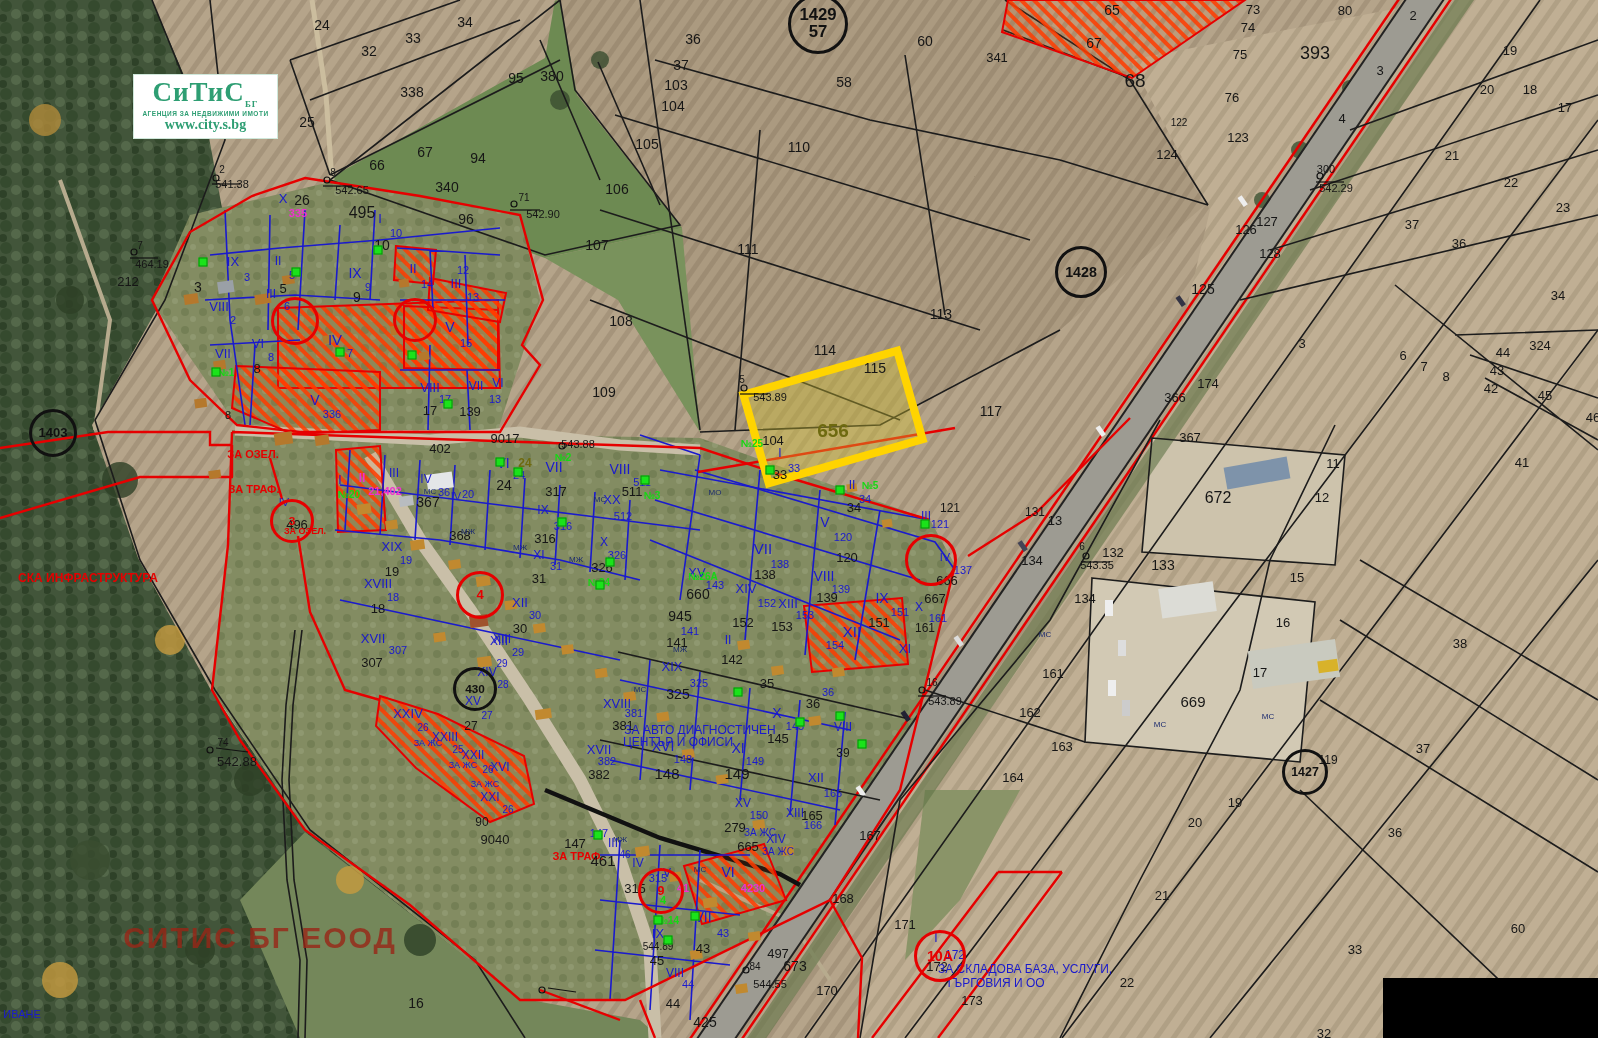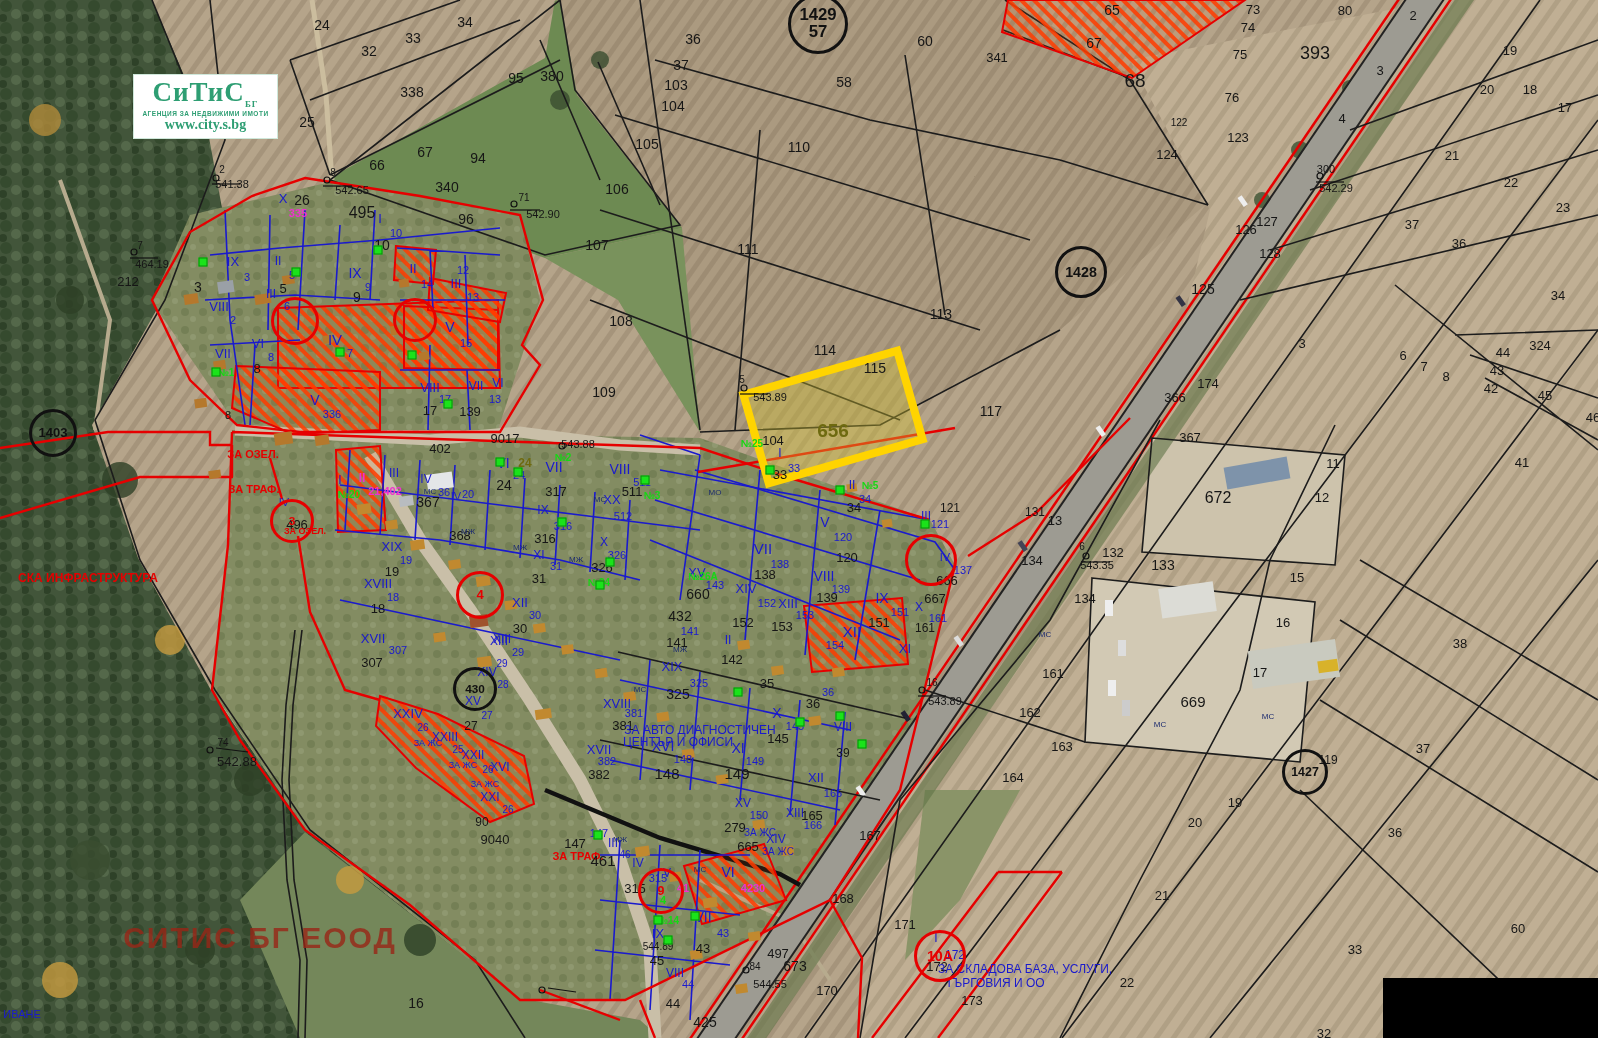--- a/index.html
+++ b/index.html
@@ -563,21 +563,21 @@
       <span class="lab c-k" style="left: 372px; top: 662px; font-size: 13px;">307</span>
       <span class="lab c-b" style="left: 520px; top: 602px; font-size: 13px;">XII</span>
       <span class="lab c-b" style="left: 535px; top: 615px; font-size: 11px;">30</span>
       <span class="lab c-k" style="left: 520px; top: 628px; font-size: 13px;">30</span>
       <span class="lab c-b" style="left: 502px; top: 639px; font-size: 12px;">XIII</span>
       <span class="lab c-b" style="left: 518px; top: 652px; font-size: 11px;">29</span>
       <span class="lab c-b" style="left: 697px; top: 572px; font-size: 13px;">XV</span>
       <span class="lab c-b" style="left: 715px; top: 585px; font-size: 11px;">143</span>
       <span class="lab c-g" style="left: 703px; top: 577px; font-size: 10px;">№26А</span>
       <span class="lab c-k" style="left: 698px; top: 594px; font-size: 14px;">660</span>
-      <span class="lab c-k" style="left: 680px; top: 616px; font-size: 14px;">432</span>
+      <span class="lab c-k" style="left: 680px; top: 616px; font-size: 14px;">945</span>
       <span class="lab c-b" style="left: 690px; top: 631px; font-size: 11px;">141</span>
       <span class="lab c-k" style="left: 677px; top: 642px; font-size: 13px;">141</span>
       <span class="lab c-k" style="left: 732px; top: 659px; font-size: 13px;">142</span>
       <span class="lab c-b" style="left: 728px; top: 640px; font-size: 12px;">II</span>
       <span class="lab c-b" style="left: 672px; top: 666px; font-size: 13px;">XIX</span>
       <span class="lab c-b" style="left: 699px; top: 683px; font-size: 11px;">325</span>
       <span class="lab c-k" style="left: 678px; top: 694px; font-size: 14px;">325</span>
       <span class="lab c-b" style="left: 617px; top: 703px; font-size: 13px;">XVIII</span>
       <span class="lab c-b" style="left: 634px; top: 713px; font-size: 11px;">381</span>
       <span class="lab c-k" style="left: 623px; top: 725px; font-size: 13px;">381</span>

